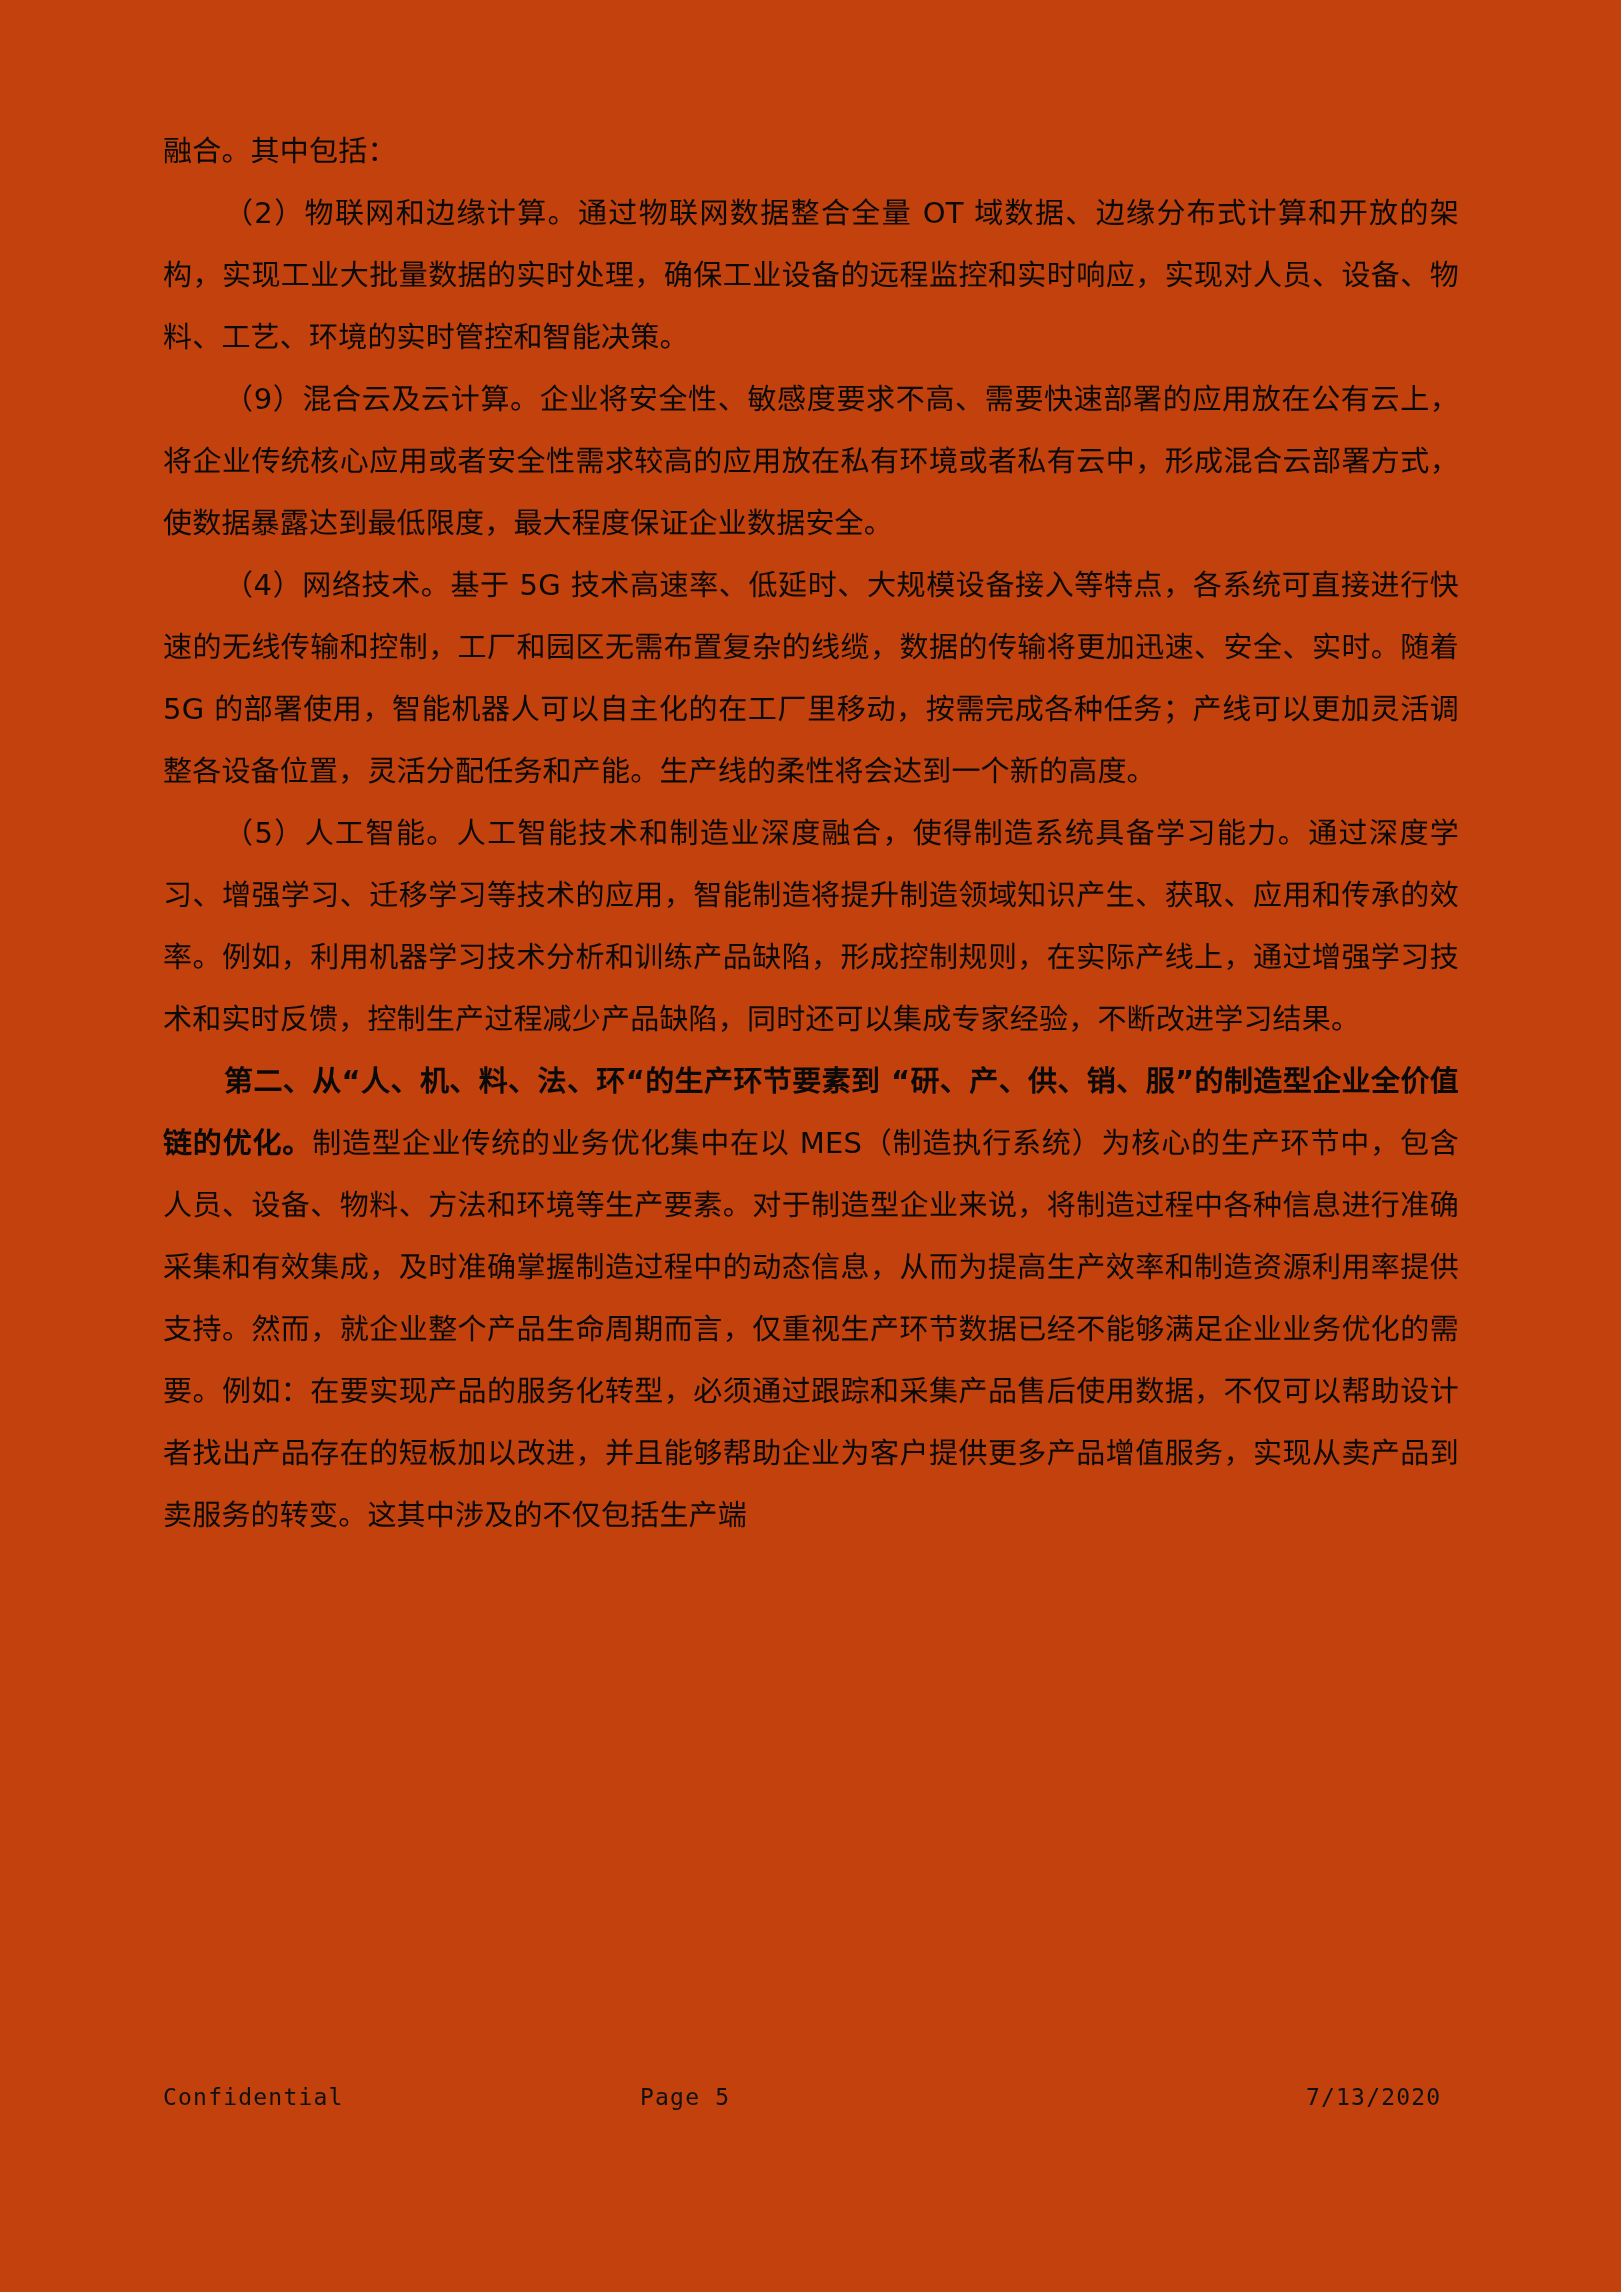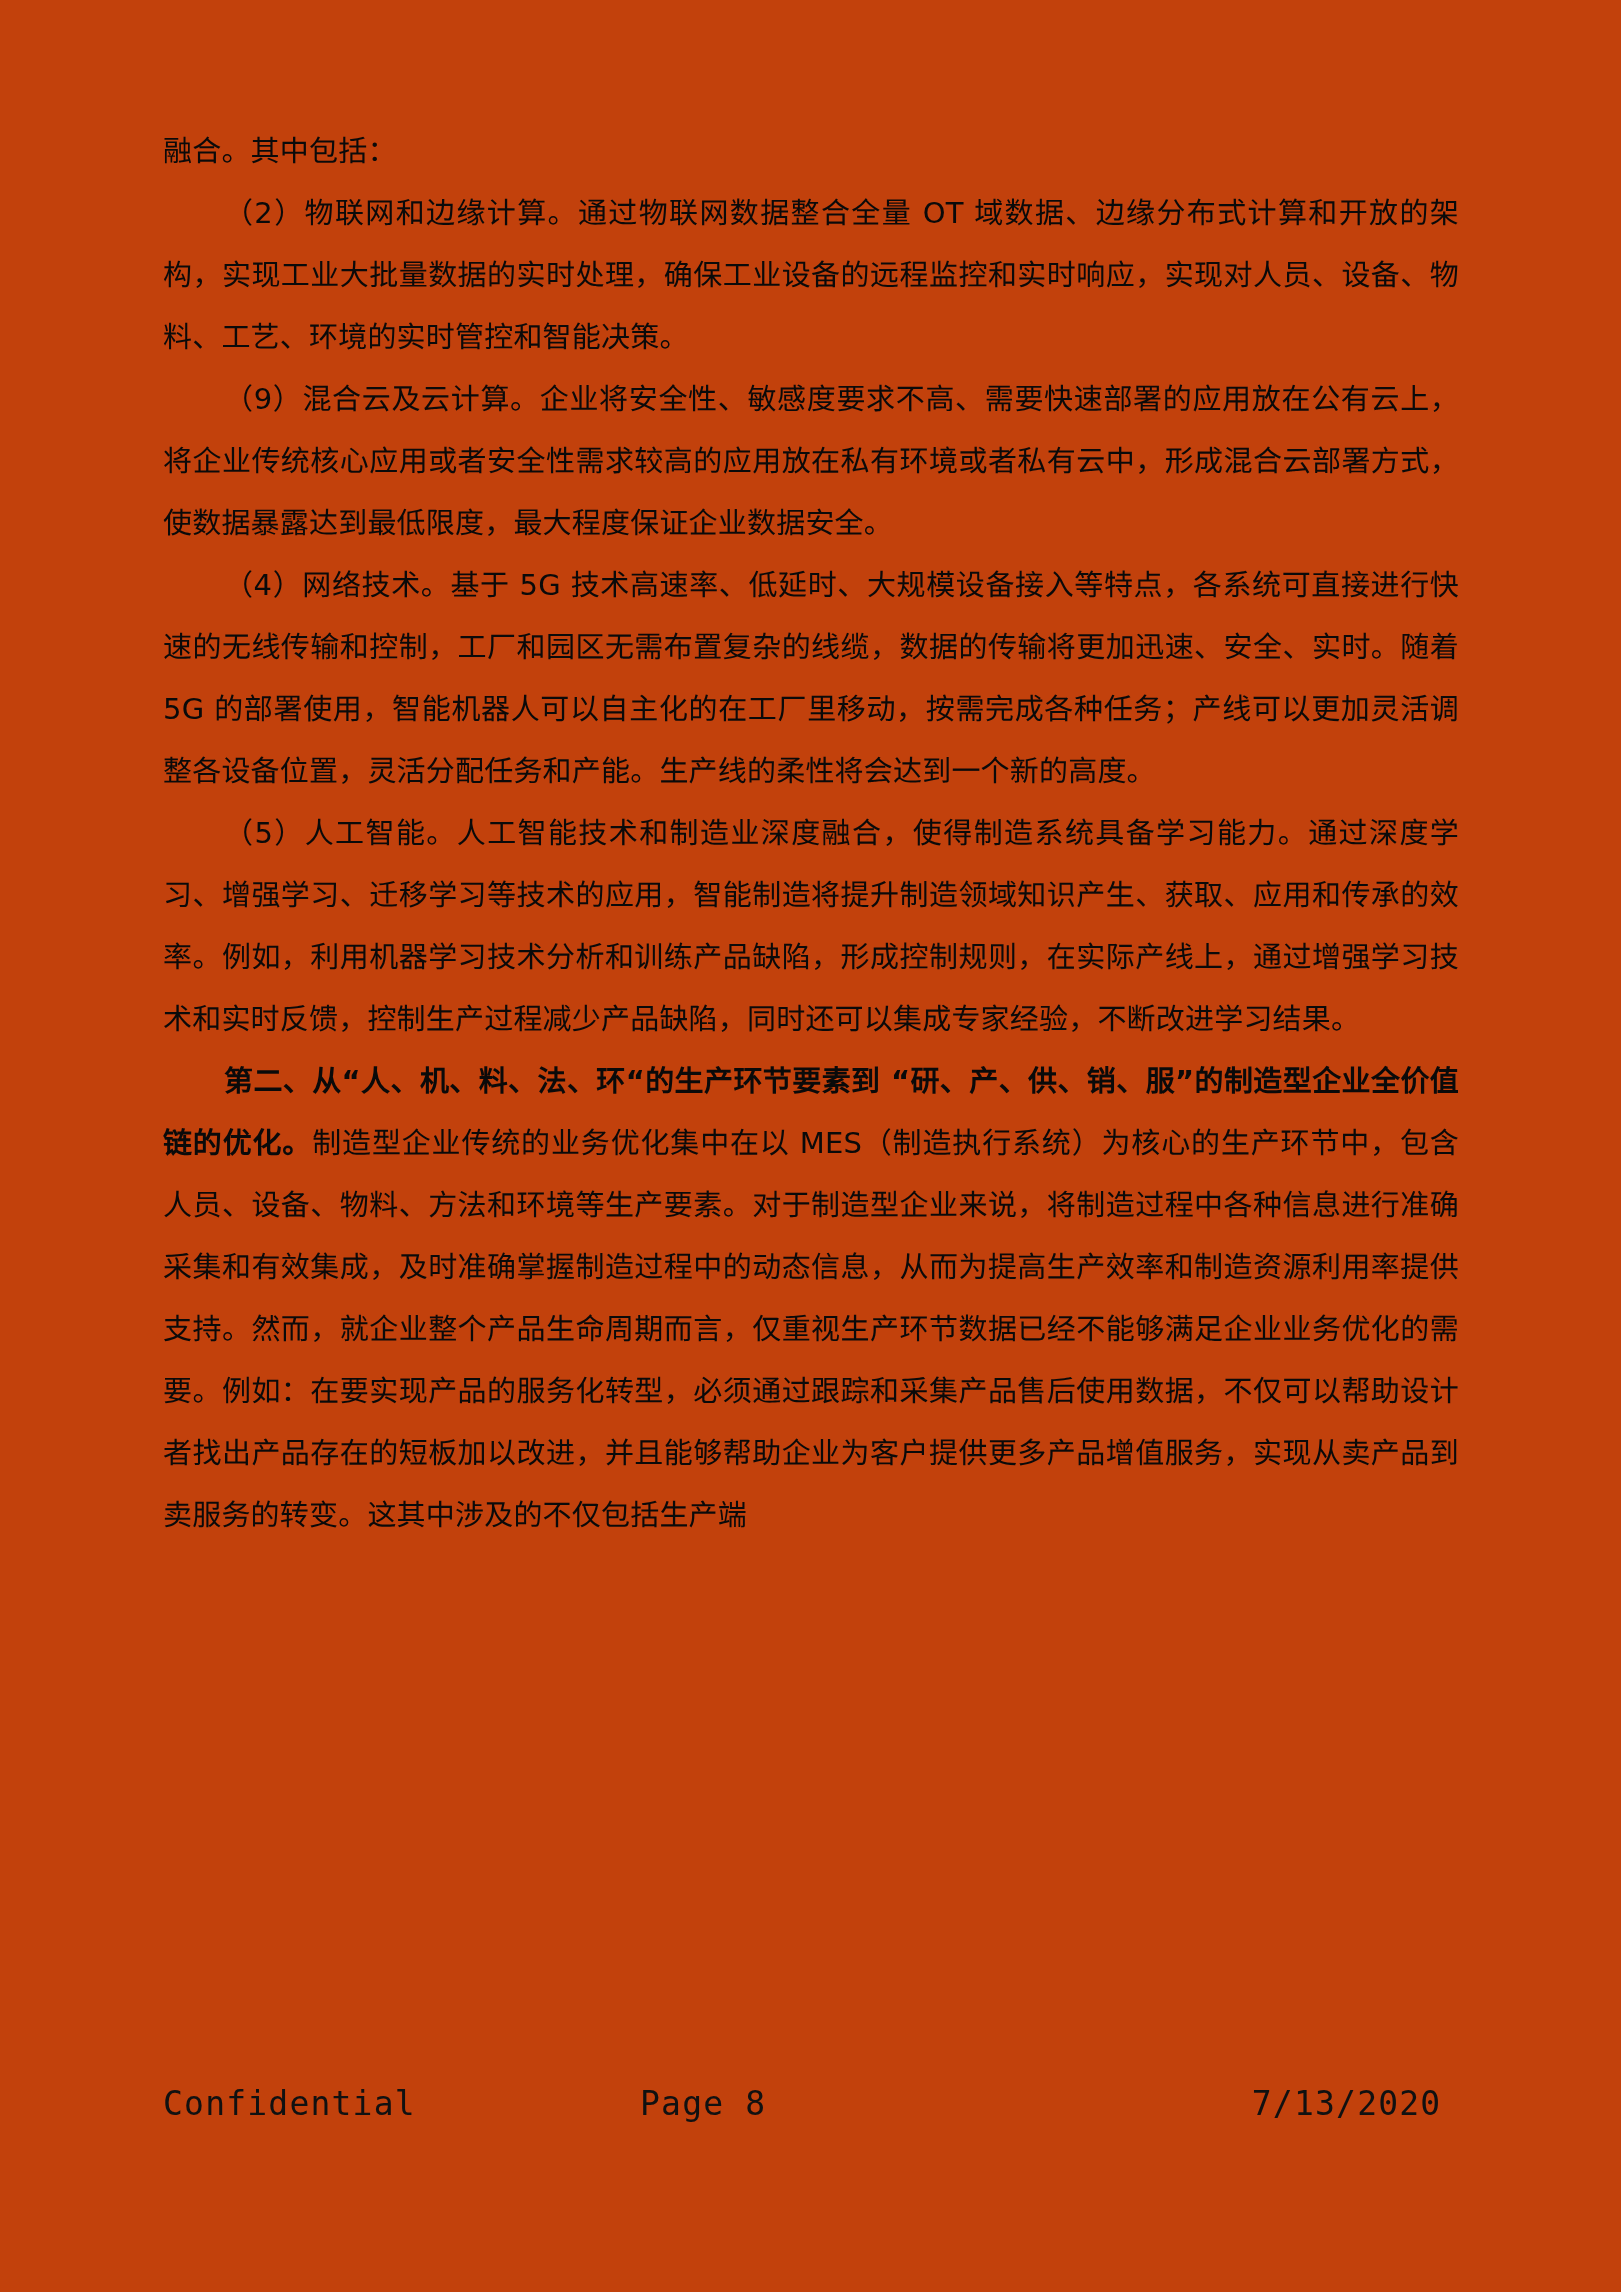--- a/index.html
+++ b/index.html
@@ -45,21 +45,21 @@
   .para .body-run {
     font-weight: normal;
   }
   .footer {
     position: absolute;
     left: 163px;
     top: 2084px;
     width: 1296px;
     height: 39px;
     font-family: "DejaVu Sans Mono", "Liberation Mono", monospace;
-    font-size: 33px;
+    font-size: 23px;
     letter-spacing: 1.2px;
     color: #111111;
   }
   .footer-left {
     position: absolute;
     left: 0;
     top: 0;
   }
   .footer-center {
     position: absolute;
@@ -90,18 +90,18 @@
 
     <p class="para indent">（5）人工智能。人工智能技术和制造业深度融合，使得制造系统具备学习能力。通过深度学习、增强学习、迁移学习等技术的应用，智能制造将提升制造领域知识产生、获取、应用和传承的效率。例如，利用机器学习技术分析和训练产品缺陷，形成控制规则，在实际产线上，通过增强学习技术和实时反馈，控制生产过程减少产品缺陷，同时还可以集成专家经验，不断改进学习结果。</p>
 
 
     <p class="para indent bold-lead"><span>第二、从“人、机、料、法、环“的生产环节要素到 “研、产、供、销、服”的制造型企业全价值链的优化。</span><span class="body-run">制造型企业传统的业务优化集中在以 MES（制造执行系统）为核心的生产环节中，包含人员、设备、物料、方法和环境等生产要素。对于制造型企业来说，将制造过程中各种信息进行准确采集和有效集成，及时准确掌握制造过程中的动态信息，从而为提高生产效率和制造资源利用率提供支持。然而，就企业整个产品生命周期而言，仅重视生产环节数据已经不能够满足企业业务优化的需要。例如：在要实现产品的服务化转型，必须通过跟踪和采集产品售后使用数据，不仅可以帮助设计者找出产品存在的短板加以改进，并且能够帮助企业为客户提供更多产品增值服务，实现从卖产品到卖服务的转变。这其中涉及的不仅包括生产端</span></p>
 
   </div>
 
   <div class="footer">
     <span class="footer-left">Confidential</span>
-    <span class="footer-center">Page 8</span>
+    <span class="footer-center">Page 5</span>
     <span class="footer-right">7/13/2020</span>
   </div>
 
 </div>
 
 
 </body></html>

